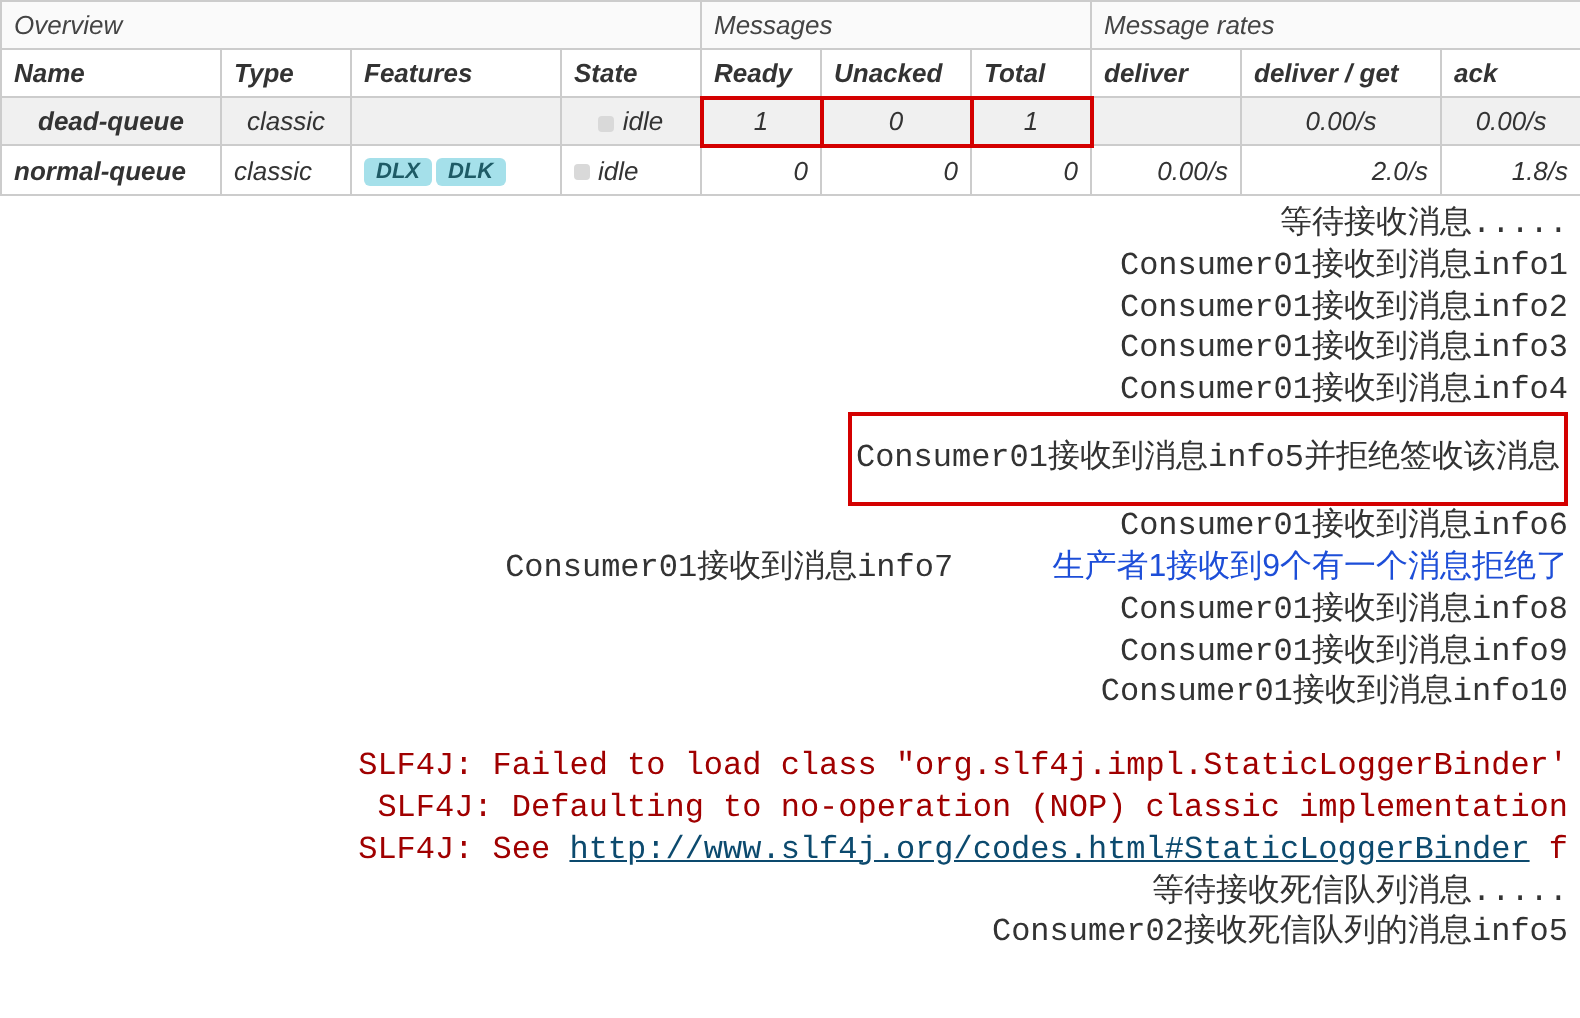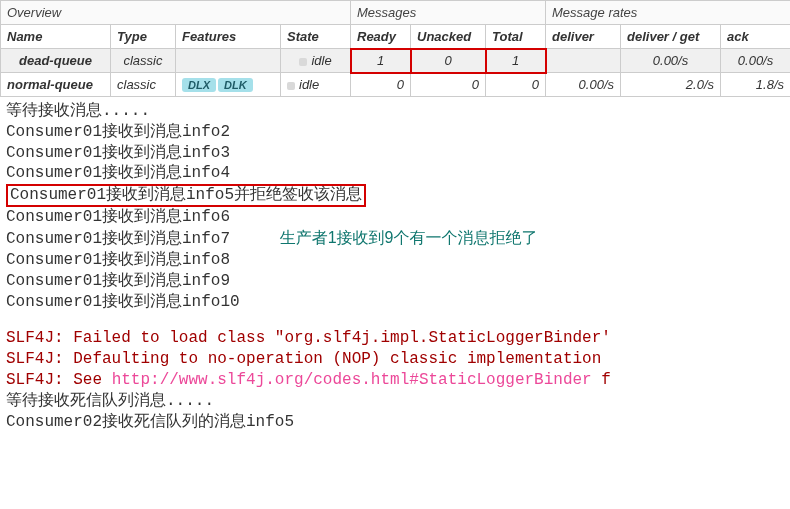--- a/index.html
+++ b/index.html
@@ -64,38 +64,40 @@
   }
   .console {
     font-family: "Courier New", Consolas, monospace;
     font-size: 16px;
     line-height: 1.3;
     padding: 4px 6px;
     white-space: nowrap;
   }
   .console .line {
     display: block;
+    text-align: right;
   }
   .boxed {
     display: inline-block;
     border: 2px solid #d40000;
-    padding: 0 2px;
+    padding: 12px 2px;
     line-height: 1.2;
   }
   .annot {
-    color: #0f766e;
+    color: #1d4ed8;
     font-family: "Microsoft YaHei", Arial, sans-serif;
     font-size: 16px;
   }
   .annot-inline {
     display: inline-block;
     margin-left: 40px;
   }
   .link {
-    color: #ec4899;
+    color: #0c4a6e;
+    text-decoration: underline;
   }
   .err { color: #a00000; }
 </style>
 </head>
 <body>
 
 <table>
   <colgroup>
     <col style="width:110px">
     <col style="width:65px">
@@ -150,20 +152,21 @@
     <td class="num">0</td>
     <td class="num">0.00/s</td>
     <td class="num">2.0/s</td>
     <td class="num">1.8/s</td>
   </tr>
 </tbody>
   </table>
 
 <div class="console">
   <span class="line">等待接收消息.....</span>
+  <span class="line">Consumer01接收到消息info1</span>
   <span class="line">Consumer01接收到消息info2</span>
   <span class="line">Consumer01接收到消息info3</span>
   <span class="line">Consumer01接收到消息info4</span>
   <span class="line"><span class="boxed">Consumer01接收到消息info5并拒绝签收该消息</span></span>
   <span class="line">Consumer01接收到消息info6</span>
   <span class="line">
     <span>Consumer01接收到消息info7</span>
     <span class="annot annot-inline">生产者1接收到9个有一个消息拒绝了</span>
   </span>
   <span class="line">Consumer01接收到消息info8</span>

